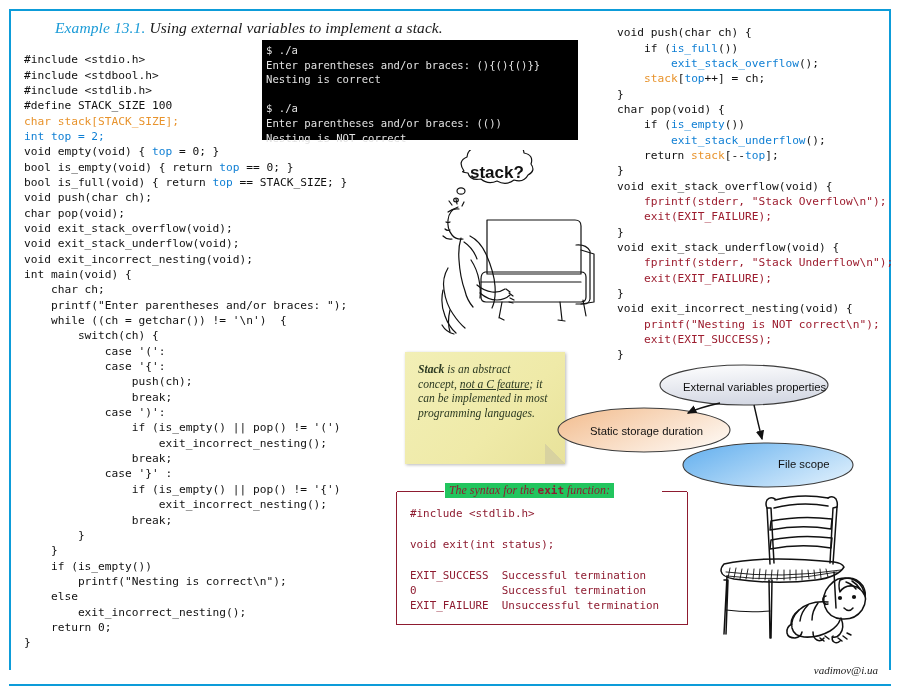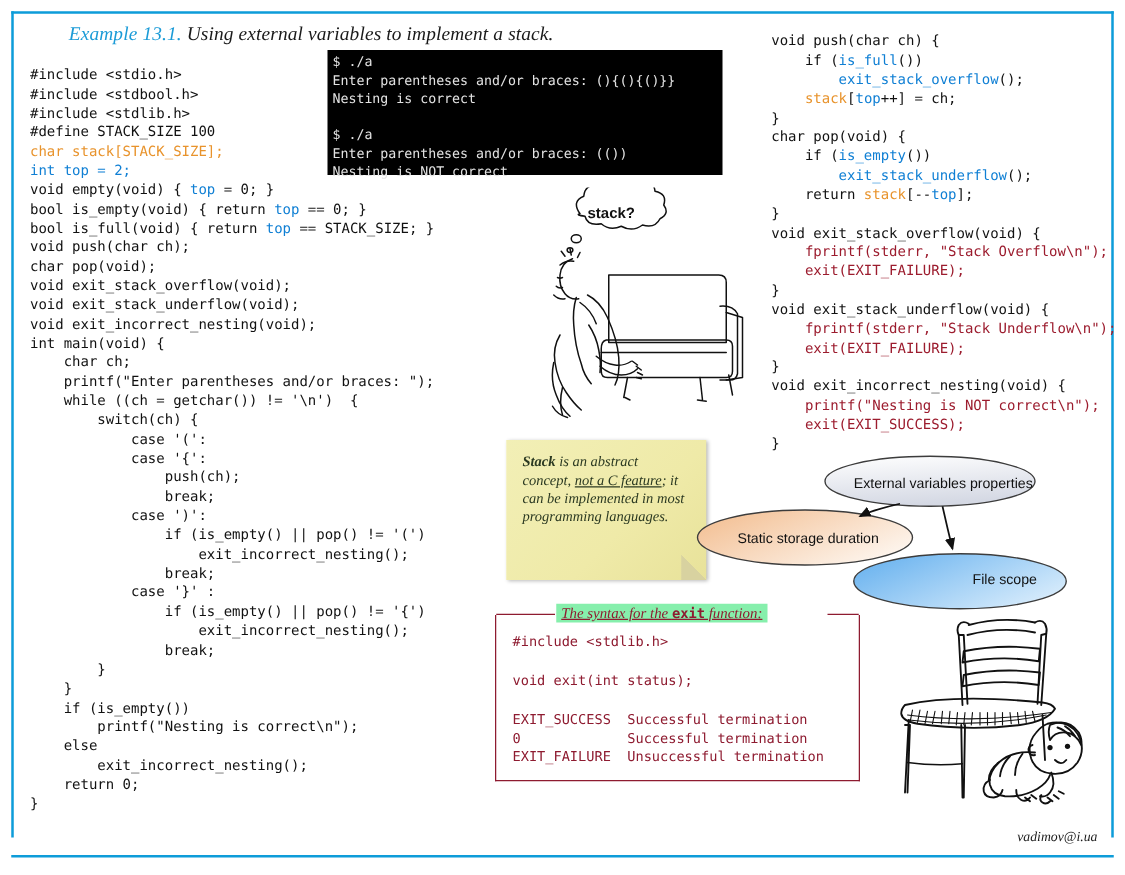--- a/index.html
+++ b/index.html
@@ -154,24 +154,23 @@
     width: 25px; height: 1.4px;
     background: #8e1b30;
   }
   .syntaxbox .box-title {
     position: absolute;
     left: 48px; top: -9px;
     font-family: "Liberation Serif", serif;
     font-style: italic;
     font-size: 11.9px;
     color: #8e1b30;
-    background: #86efac;
+    background: #22c55e;
     padding: 0 4px;
     white-space: nowrap;
-    text-decoration: underline;
   }
   .syntaxbox .box-title b {
     font-family: "DejaVu Sans Mono", monospace;
     font-style: normal;
     font-weight: bold;
     font-size: 11px;
   }
   .syntaxbox pre {
     margin: 0;
     position: absolute;
@@ -204,21 +203,21 @@
   }
 
   
   .illus { position: absolute; }
   #illus-person { left: 440px; top: 150px; width: 165px; height: 185px; }
   #illus-chair  { left: 700px; top: 490px; width: 190px; height: 160px; }
   .bubble-text {
     position: absolute;
     font-family: "Liberation Sans", sans-serif;
     font-weight: bold;
-    font-size: 12px;
+    font-size: 17px;
     color: #111;
     left: 470px; top: 163px;
   }
 </style>
 </head>
 <body>
 
 <div class="page">
 
   <div class="frame-left"></div>

